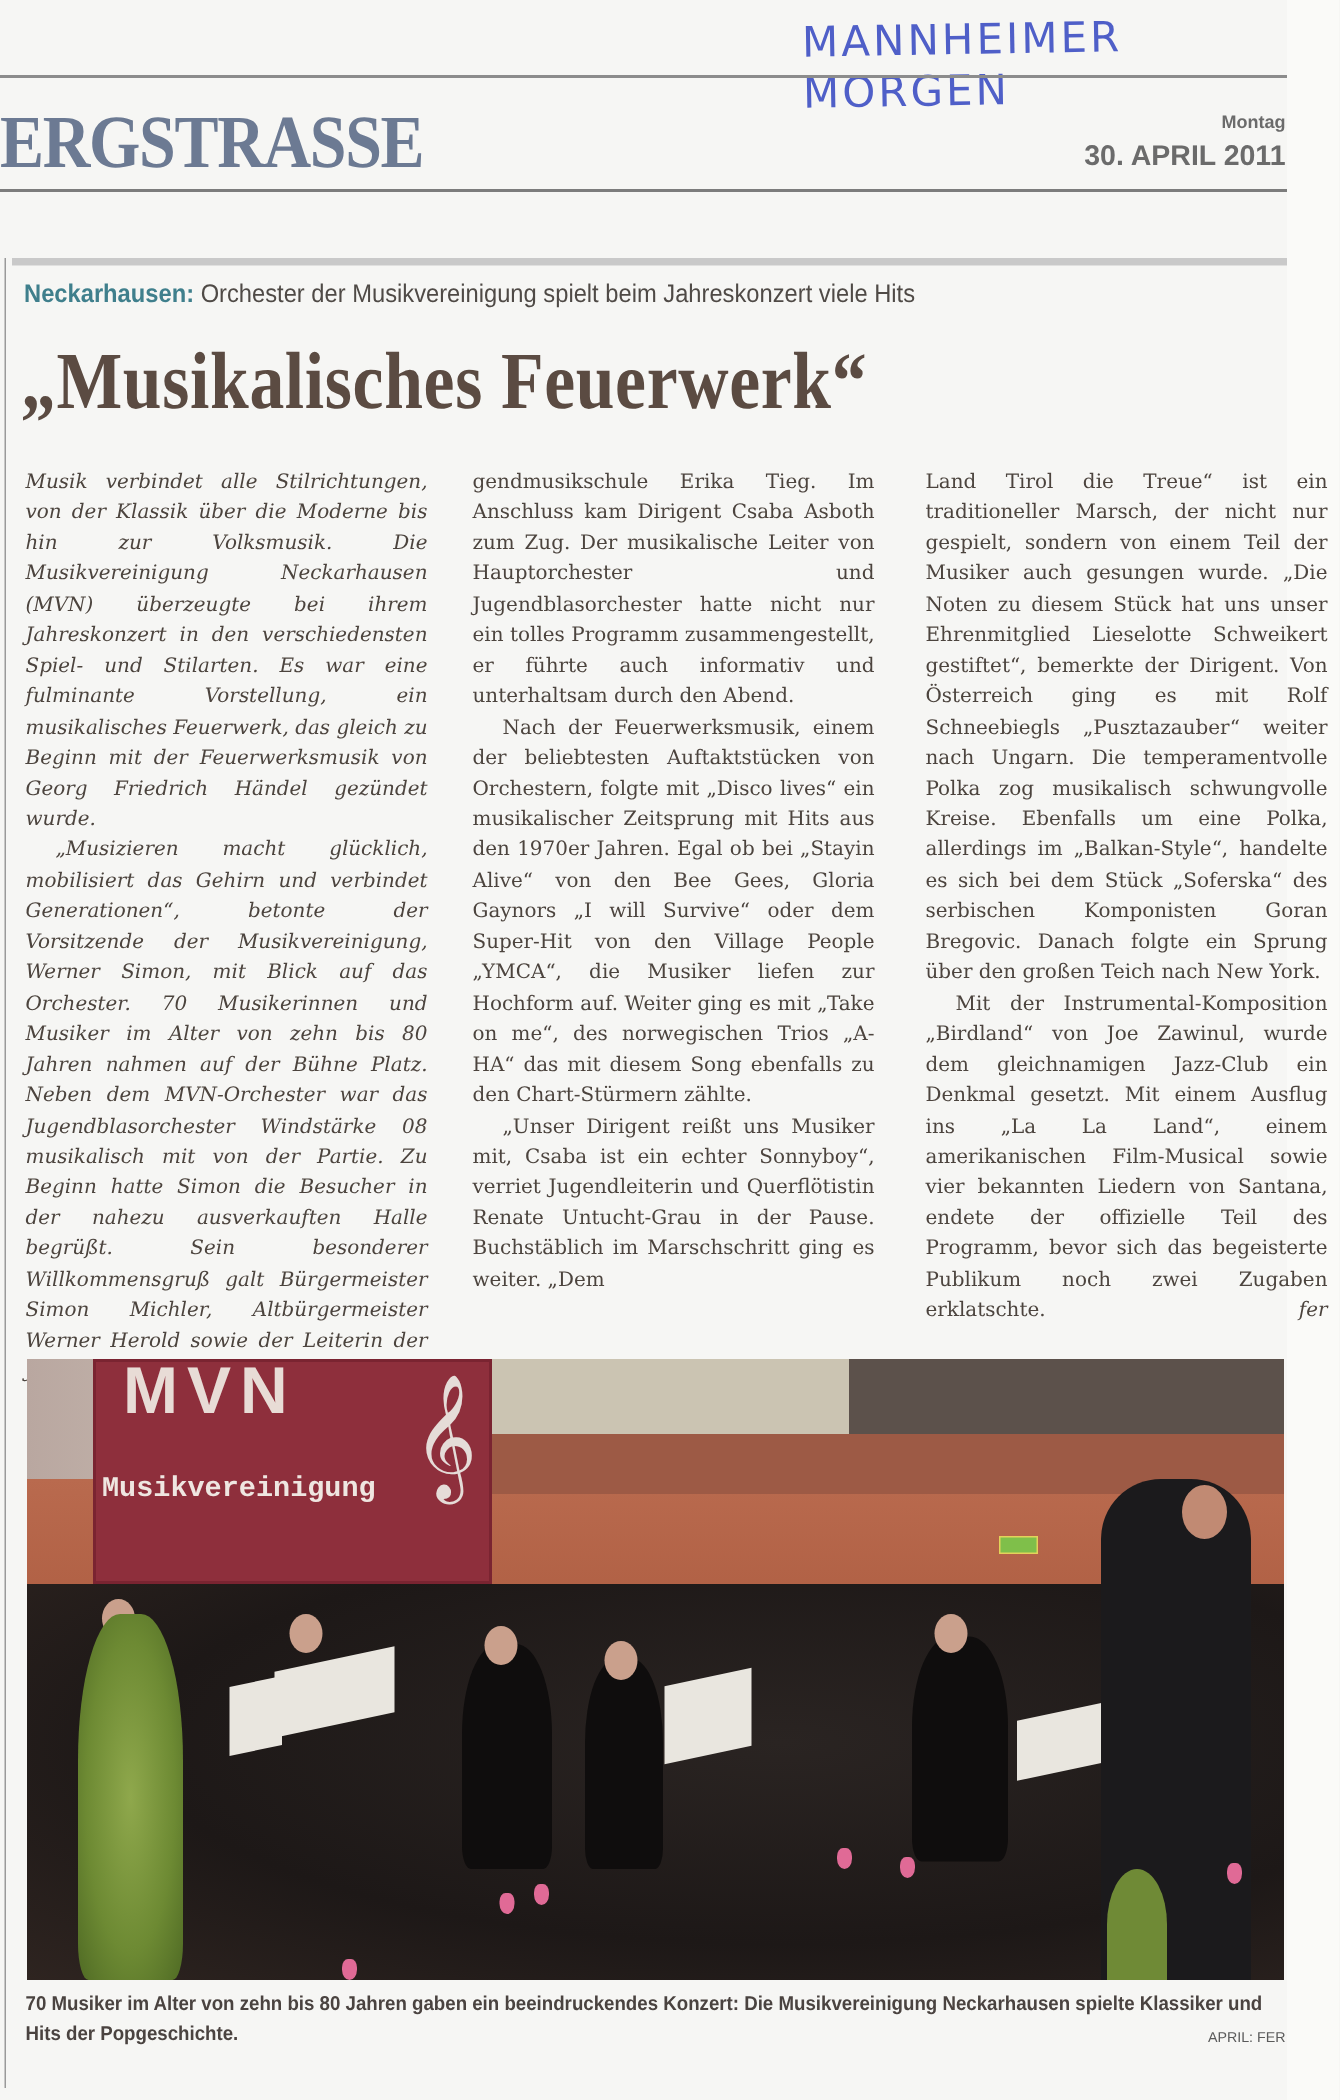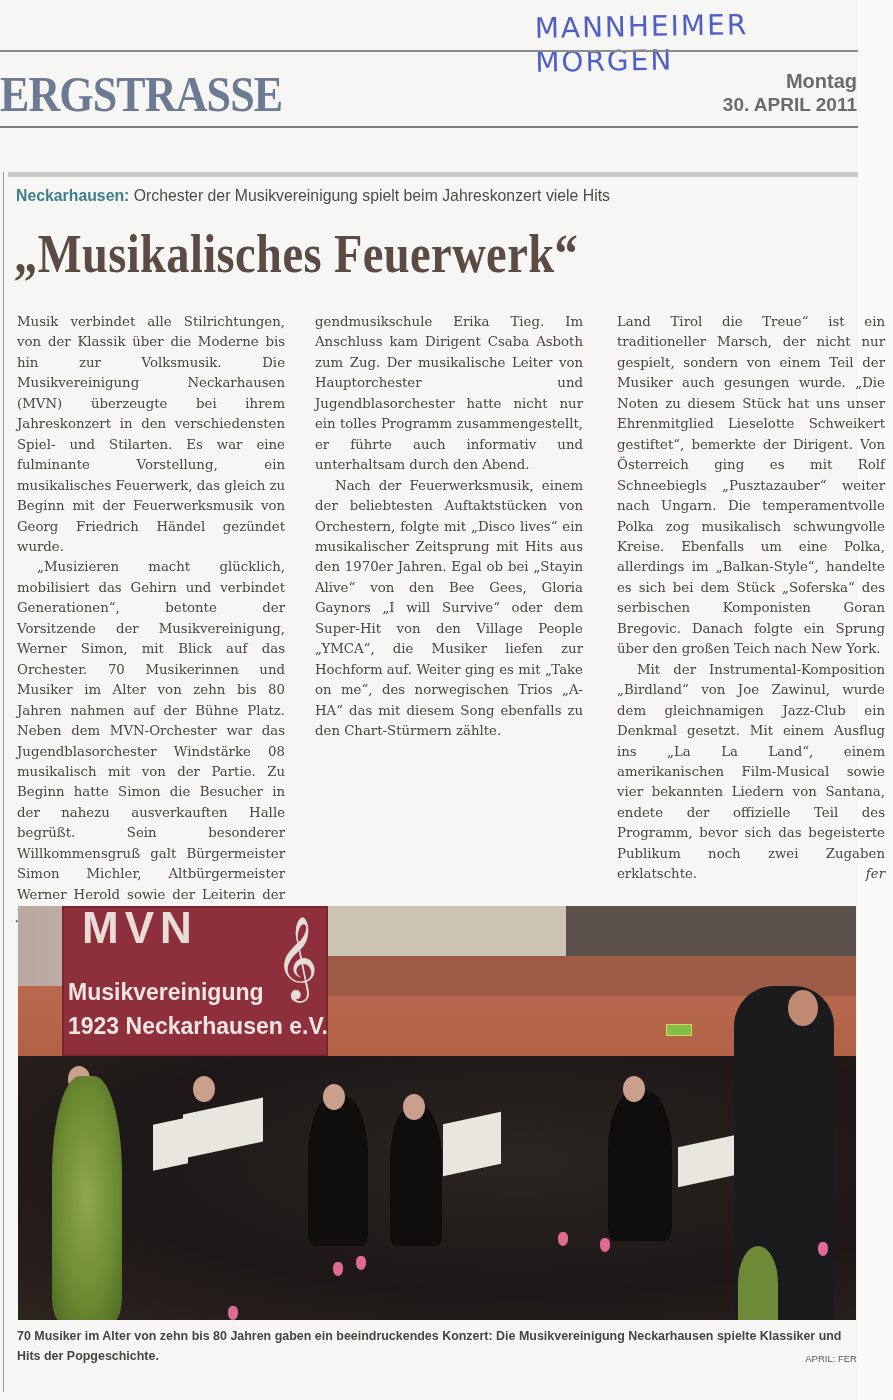--- a/index.html
+++ b/index.html
@@ -28,21 +28,21 @@
     .section-title {
       position: absolute; left: 0; top: 66px;
       font-family: "Liberation Serif", serif; font-weight: bold;
       font-size: 50px; line-height: 56px; color: #6c7a93;
       letter-spacing: -1px; transform: scaleX(0.88); transform-origin: left top;
     }
     .date-block {
       position: absolute; right: 36px; top: 70px; text-align: right;
       font-family: "Liberation Sans", sans-serif; font-weight: bold; color: #6b6b6b;
     }
-    .date-block .day { font-size: 20px; line-height: 22px; }
+    .date-block .day { font-size: 12px; line-height: 22px; }
     .date-block .date { font-size: 19px; line-height: 26px; }
     .left-bar { position: absolute; left: 3px; top: 172px; width: 1px; height: 1220px; background: #9a9a9a; }
     .kicker-bar { position: absolute; left: 8px; top: 172px; width: 850px; height: 5px; background: #c9c9c9; }
     .kicker {
       position: absolute; left: 16px; top: 185px;
       font-family: "Liberation Sans", sans-serif; font-size: 17px; line-height: 22px;
       color: #4f4a46; transform: scaleX(0.93); transform-origin: left top; white-space: nowrap;
     }
     .kicker .place { color: #3f7f8c; font-weight: bold; }
     .headline {
@@ -51,42 +51,42 @@
       font-size: 54px; line-height: 64px; color: #5b4b42; white-space: nowrap;
       transform: scaleX(0.86); transform-origin: left top; letter-spacing: 0.5px;
     }
     .col {
       position: absolute; top: 312px; width: 268px;
       font-family: "DejaVu Serif", serif; font-size: 13.3px; line-height: 20.45px;
       color: #4c443e; text-align: justify; hyphens: manual;
     }
     .col p { margin: 0; }
     .col p.indent { text-indent: 20px; }
-    .col1 { left: 17px; }
+    .col1 { left: 17px; font-style: italic; }
     .col2 { left: 315px; }
     .col3 { left: 617px; }
     .col .byline { font-style: italic; float: right; }
     .photo {
       position: absolute; left: 18px; top: 906px; width: 838px; height: 414px;
       overflow: hidden; background: #5b2f26;
     }
     .photo .wall-left { position: absolute; left: 0; top: 0; width: 300px; height: 120px; background: linear-gradient(90deg,#b9a7a0,#d6cdc1); }
     .photo .wall-screen { position: absolute; left: 300px; top: 0; width: 248px; height: 110px; background: #cbc4b2; }
     .photo .wall-upper { position: absolute; left: 548px; top: 0; width: 290px; height: 50px; background: #5c514b; }
     .photo .wall-wood { position: absolute; left: 0; top: 80px; width: 838px; height: 180px; background: linear-gradient(180deg,#b96a4e,#a65539); }
     .photo .wood-top { position: absolute; left: 290px; top: 50px; width: 548px; height: 40px; background: #9d5a45; }
     .photo .banner {
       position: absolute; left: 44px; top: 0; width: 262px; height: 146px;
       background: #8e2f3c; border: 2px solid #7a2431;
     }
     .photo .banner .mvn { position: absolute; left: 18px; top: 0; font-family: "Liberation Sans", sans-serif; font-weight: bold; font-size: 44px; line-height: 40px; color: #e8dcd6; letter-spacing: 6px; }
     .photo .banner .clef { position: absolute; right: 8px; top: 4px; font-family: "DejaVu Serif", serif; font-size: 72px; line-height: 90px; color: #e5dcd8; }
     .photo .banner .line1, .photo .banner .line2 {
-      position: absolute; left: 4px; font-family: Liberation Sans, sans-serif; font-weight: bold;
-      color: #efe6e1; font-size: 23px; line-height: 24px; white-space: nowrap;
+      position: absolute; left: 4px; font-family: Liberation Mono, monospace; font-weight: bold;
+      color: #efe6e1; font-size: 19px; line-height: 24px; white-space: nowrap;
     }
     .photo .banner .line1 { top: 72px; }
     .photo .banner .line2 { top: 106px; }
     .photo .exit-sign { position: absolute; left: 648px; top: 118px; width: 24px; height: 10px; background: #7fbf4a; border: 1px solid #e3d35a; }
     .photo .orchestra {
       position: absolute; left: 0; top: 150px; width: 838px; height: 264px;
       background: radial-gradient(ellipse at 60% 40%, #2a2422 0%, #1d1817 60%, #2e2420 100%);
     }
     .photo .conductor { position: absolute; left: 716px; top: 80px; width: 100px; height: 334px; background: #1b1a1c; border-radius: 40px 40px 0 0; }
     .photo .conductor-head { position: absolute; left: 770px; top: 84px; width: 30px; height: 36px; background: #c18a73; border-radius: 50%; }
@@ -150,41 +150,41 @@
 <h1 class="headline" style="margin:0">„Musikalisches Feuerwerk“</h1>
 
 <div class="col col1">
   <p>Musik verbindet alle Stilrichtungen, von der Klassik über die Moderne bis hin zur Volksmusik. Die Musikvereinigung Neckarhausen (MVN) überzeugte bei ihrem Jahreskonzert in den verschiedensten Spiel- und Stilarten. Es war eine fulminante Vorstellung, ein musikalisches Feuerwerk, das gleich zu Beginn mit der Feuerwerksmusik von Georg Friedrich Händel gezündet wurde.</p>
   <p class="indent">„Musizieren macht glücklich, mobilisiert das Gehirn und verbindet Generationen“, betonte der Vorsitzende der Musikvereinigung, Werner Simon, mit Blick auf das Orchester. 70 Musikerinnen und Musiker im Alter von zehn bis 80 Jahren nahmen auf der Bühne Platz. Neben dem MVN-Orchester war das Jugendblasorchester Windstärke 08 musikalisch mit von der Partie. Zu Beginn hatte Simon die Besucher in der nahezu ausverkauften Halle begrüßt. Sein besonderer Willkommensgruß galt Bürgermeister Simon Michler, Altbürgermeister Werner Herold sowie der Leiterin der Ju-</p>
 </div>
 
 <div class="col col2">
   <p>gendmusikschule Erika Tieg. Im Anschluss kam Dirigent Csaba Asboth zum Zug. Der musikalische Leiter von Hauptorchester und Jugendblasorchester hatte nicht nur ein tolles Programm zusammengestellt, er führte auch informativ und unterhaltsam durch den Abend.</p>
   <p class="indent">Nach der Feuerwerksmusik, einem der beliebtesten Auftaktstücken von Orchestern, folgte mit „Disco lives“ ein musikalischer Zeitsprung mit Hits aus den 1970er Jahren. Egal ob bei „Stayin Alive“ von den Bee Gees, Gloria Gaynors „I will Survive“ oder dem Super-Hit von den Village People „YMCA“, die Musiker liefen zur Hochform auf. Weiter ging es mit „Take on me“, des norwegischen Trios „A-HA“ das mit diesem Song ebenfalls zu den Chart-Stürmern zählte.</p>
+  <p class="indent">„Unser Dirigent reißt uns Musiker mit, Csaba ist ein echter Sonnyboy“, verriet Jugendleiterin und Querflötistin Renate Untucht-Grau in der Pause. Buchstäblich im Marschschritt ging es weiter. „Dem</p>
 </div>
 
 <div class="col col3">
   <p>Land Tirol die Treue“ ist ein traditioneller Marsch, der nicht nur gespielt, sondern von einem Teil der Musiker auch gesungen wurde. „Die Noten zu diesem Stück hat uns unser Ehrenmitglied Lieselotte Schweikert gestiftet“, bemerkte der Dirigent. Von Österreich ging es mit Rolf Schneebiegls „Pusztazauber“ weiter nach Ungarn. Die temperamentvolle Polka zog musikalisch schwungvolle Kreise. Ebenfalls um eine Polka, allerdings im „Balkan-Style“, handelte es sich bei dem Stück „Soferska“ des serbischen Komponisten Goran Bregovic. Danach folgte ein Sprung über den großen Teich nach New York.</p>
   <p class="indent">
     <span>Mit der Instrumental-Komposition „Birdland“ von Joe Zawinul, wurde dem gleichnamigen Jazz-Club ein Denkmal gesetzt. Mit einem Ausflug ins „La La Land“, einem amerikanischen Film-Musical sowie vier bekannten Liedern von Santana, endete der offizielle Teil des Programm, bevor sich das begeisterte Publikum noch zwei Zugaben erklatschte.</span>
     <span class="byline">fer</span>
   </p>
 </div>
 
 <div class="photo">
   <div class="wall-left"></div>
   <div class="wall-screen"></div>
   <div class="wall-upper"></div>
   <div class="wall-wood"></div>
   <div class="wood-top"></div>
   <div class="banner">
     <div class="mvn">MVN</div>
     <div class="clef">𝄞</div>
     <div class="line1">Musikvereinigung</div>
-    <div class="line2">1923 Neckarhausen e.V.</div>
   </div>
   <div class="exit-sign"></div>
   <div class="orchestra"></div>
   <div class="person p1"></div>
   <div class="person p2"></div>
   <div class="person p3"></div>
   <div class="face f1"></div>
   <div class="face f2"></div>
   <div class="face f3"></div>
   <div class="face f4"></div>

